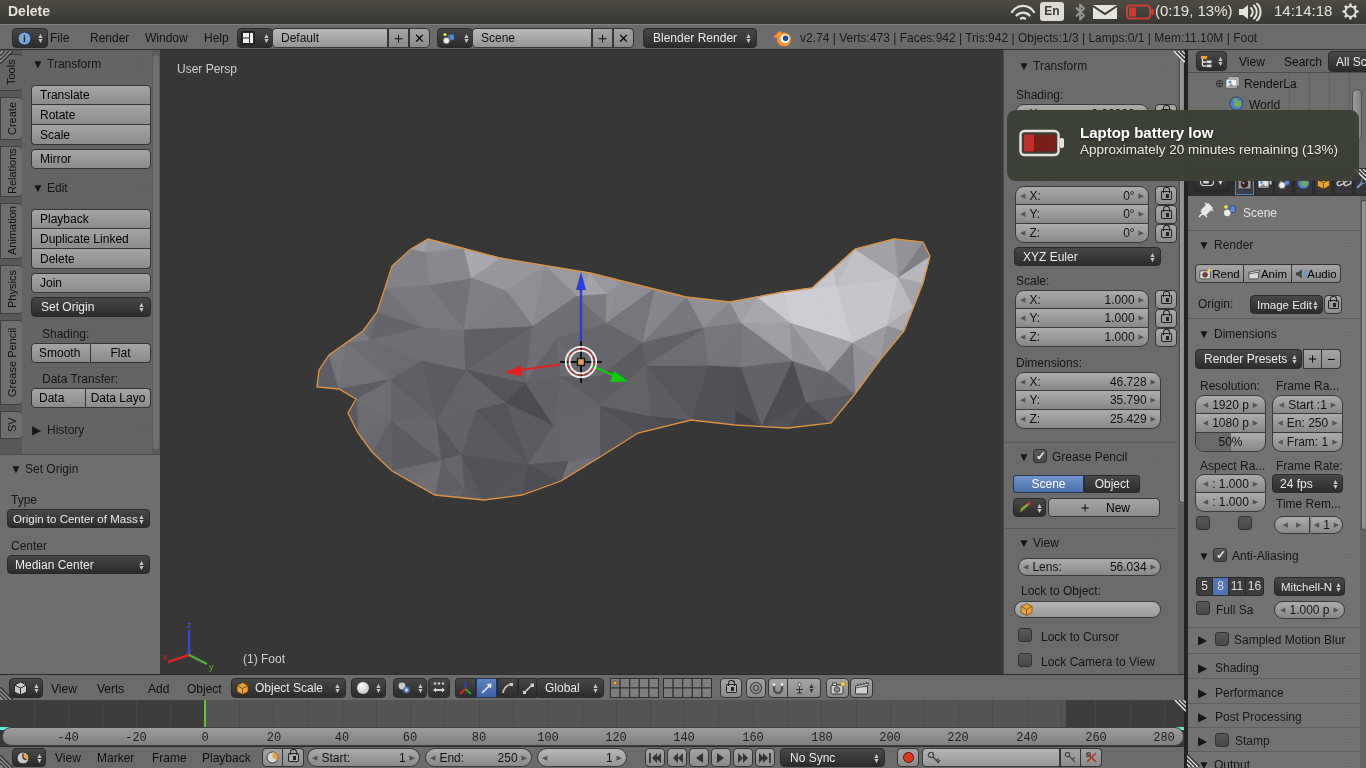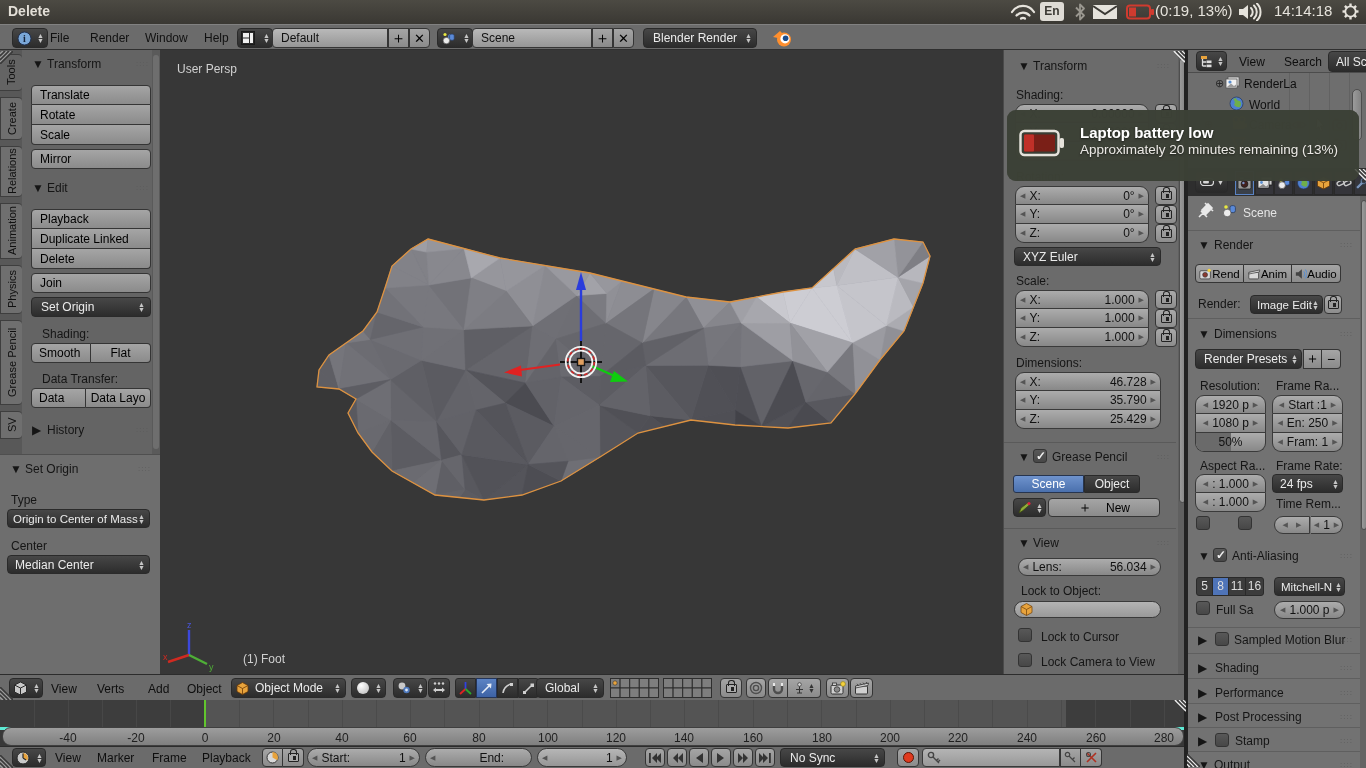--- a/index.html
+++ b/index.html
@@ -27,21 +27,21 @@
 .proptab { position:absolute; top:121px; width:19px; height:24px; background:#35353a; display:flex; align-items:center; justify-content:center; border:1px solid #2a2a2a; }
 
 #topbar { left:0; top:0; width:1366px; height:24px; background:linear-gradient(#4c4a43,#3a3833); color:#dfdbd2; }
 #infobar { left:0; top:24px; width:1366px; height:26px; background:#6b6b6b; border-top:1px solid #818181; border-bottom:1px solid #2f2f2f; color:#111; }
 
 #toolshelf { left:0; top:50px; width:160px; height:624px; background:#646464; }
 #tabstrip { left:0; top:50px; width:22px; height:404px; background:#585858; }
 #viewport { left:160px; top:50px; width:843px; height:624px; background:#373737; }
 #npanel { left:1003px; top:50px; width:183px; height:624px; background:#6b6b6b; border-left:1px solid #4a4a4a; }
 #v3dheader { left:0; top:674px; width:1186px; height:26px; background:#6b6b6b; border-top:1px solid #2c2c2c; }
-#ruler { left:0; top:700px; width:1186px; height:30px; background:#5eead4; }
+#ruler { left:0; top:700px; width:1186px; height:30px; background:#5eead4;font-family:Liberation Mono, monospace; }
 #tlheader { left:0; top:746px; width:1186px; height:22px; background:#6b6b6b; border-top:1px solid #2c2c2c; }
 #rightcol { left:1186px; top:50px; width:180px; height:718px; background:#727272; border-left:2px solid #232323; }
 .vtab { position:absolute; left:0; width:22px; background:#6f6f6f; border:1px solid #3e3e3e; border-left:none; border-radius:4px 0 0 4px; color:#101010; font-size:11px; writing-mode:vertical-rl; transform:rotate(180deg); display:flex; align-items:center; justify-content:center; }
 </style>
 </head>
 <body>
 <div id="screen">
 <div class="abs" id="topbar">
     <div class="abs" style="left:8px;top:3px;font-size:14px;font-weight:bold;color:#e3dfd7;">Delete</div>
 
@@ -128,20 +128,21 @@
     <div class="abs btn" style="left:613px;top:3px;width:21px;height:20px;border-radius:0 4px 4px 0;font-size:13px;">✕</div>
 
     <div class="abs ddark" style="left:643px;top:3px;width:114px;height:20px;padding-left:9px;">Blender Render<span class="updn" style="margin-right:4px;">▲<br>▼</span></div>
 
     <svg class="abs" style="left:772px;top:5px;" width="20" height="17" viewBox="0 0 20 17">
       <path d="M1 7 L8 1 L11 4 L6 8 Z" fill="#ff8f2e"></path>
       <circle cx="12" cy="9.5" r="7" fill="#ff8f2e"></circle>
       <circle cx="13" cy="8.8" r="4.6" fill="#ffffff"></circle>
       <circle cx="13.6" cy="8.2" r="2.8" fill="#1b4c8c"></circle>
     </svg>
+    <div class="abs" style="left:800px;top:6px;color:#1a1a1a;">v2.74 | Verts:473 | Faces:942 | Tris:942 | Objects:1/3 | Lamps:0/1 | Mem:11.10M | Foot</div>
   </div>
   <div class="abs" id="toolshelf">
 
     <div class="abs" style="left:22px;top:0;width:138px;height:404px;background:#646464;"></div>
     <div class="abs phdr" style="left:32px;top:7px;">▼</div>
       <div class="abs phdr" style="left:47px;top:7px;">Transform</div>
     <div class="abs grip" style="left:136px;top:9px;">::::</div>
     <div class="abs btn" style="left:31px;top:35px;width:120px;height:20px;border-radius:4px 4px 0 0;justify-content:flex-start;padding-left:8px;">Translate</div>
     <div class="abs btn" style="left:31px;top:55px;width:120px;height:20px;border-radius:0;border-top:none;justify-content:flex-start;padding-left:8px;">Rotate</div>
     <div class="abs btn" style="left:31px;top:75px;width:120px;height:20px;border-radius:0 0 4px 4px;border-top:none;justify-content:flex-start;padding-left:8px;">Scale</div>
@@ -510,21 +511,21 @@
       </div>
     <div class="abs hdrtxt" style="left:51px;top:7px;">View</div>
     <div class="abs hdrtxt" style="left:97px;top:7px;">Verts</div>
     <div class="abs hdrtxt" style="left:148px;top:7px;">Add</div>
     <div class="abs hdrtxt" style="left:187px;top:7px;">Object</div>
     <div class="abs ddark" style="left:231px;top:3px;width:115px;height:20px;">
       <svg style="margin-left:4px;" width="13" height="13" viewBox="0 0 13 13">
           <path d="M6.5 0.5 L12 3.5 L12 9.5 L6.5 12.5 L1 9.5 L1 3.5 Z" fill="#e8a33c" stroke="#6a3a08" stroke-width="0.8"></path>
           <path d="M1 3.5 L6.5 6.5 L12 3.5 M6.5 6.5 L6.5 12.5" fill="none" stroke="#6a3a08" stroke-width="0.8"></path>
         </svg>
-      <span style="margin-left:6px;">Object Mode</span>
+      <span style="margin-left:6px;">Object Scale</span>
         <span class="updn" style="margin-right:4px;">▲<br>▼</span>
       </div>
     <div class="abs ddark" style="left:351px;top:3px;width:35px;height:20px;">
       <svg style="margin-left:4px;" width="14" height="14" viewBox="0 0 14 14">
           <defs>
             <radialGradient id="sphg" cx="0.35" cy="0.3" r="0.9">
               <stop offset="0" stop-color="#ffffff"></stop>
               <stop offset="1" stop-color="#b9b9b9"></stop>
             </radialGradient>
           </defs>
@@ -723,21 +724,21 @@
       </div>
     <div class="abs btn" style="left:283px;top:1px;width:21px;height:19px;border-radius:0 4px 4px 0;border-left:none;">
         <span class="lockicon" style="background:#aaa;"></span>
       </div>
     <div class="abs slider" style="left:307px;top:1px;width:113px;height:19px;border-radius:10px;">
         <span class="sarr">◀</span>
         <span>Start:</span>
         <span style="margin-left:auto;">1</span>
         <span class="sarr">▶</span>
       </div>
-    <div class="abs slider" style="left:425px;top:1px;width:107px;height:19px;border-radius:10px;gap:40px;">
+    <div class="abs slider" style="left:425px;top:1px;width:107px;height:19px;border-radius:10px;">
         <span class="sarr">◀</span>
         <span>End:</span>
         <span style="margin-left:auto;">250</span>
         <span class="sarr">▶</span>
       </div>
     <div class="abs slider" style="left:537px;top:1px;width:90px;height:19px;border-radius:10px;background:linear-gradient(#b6b6b6,#969696);">
         <span class="sarr">◀</span>
         <span style="margin-left:auto;">1</span>
         <span class="sarr">▶</span>
       </div>
@@ -950,21 +951,21 @@
     <div class="abs btn" style="left:56px;top:214px;width:48px;height:19px;border-radius:0;border-left:none;font-size:11.5px;">
       <svg width="13" height="12" viewBox="0 0 16 14">
           <rect x="1" y="5" width="12" height="8" rx="1" fill="#d9d9d9" stroke="#333" stroke-width="0.9"></rect>
           <path d="M1 5 L14.5 2 L14 4.5 L1 7 Z" fill="#d9d9d9" stroke="#333" stroke-width="0.8"></path>
         </svg>Anim</div>
     <div class="abs btn" style="left:104px;top:214px;width:49px;height:19px;border-radius:0 4px 4px 0;border-left:none;font-size:11.5px;">
       <svg width="12" height="12" viewBox="0 0 14 14">
           <path d="M1 5 L4 5 L8 1.5 L8 12.5 L4 9 L1 9 Z" fill="#444"></path>
           <path d="M10 4 A 4 4 0 0 1 10 10 M11.8 2 A 6.5 6.5 0 0 1 11.8 12" stroke="#5a8fd0" stroke-width="1.2" fill="none"></path>
         </svg>Audio</div>
-    <div class="abs phdr" style="left:10px;top:247px;">Render:</div>
+    <div class="abs phdr" style="left:10px;top:247px;">Origin:</div>
     <div class="abs ddark" style="left:62px;top:245px;width:73px;height:19px;padding-left:6px;font-size:11.5px;">Image Edit<span class="updn" style="margin-right:3px;">▲<br>▼</span></div>
     <div class="abs lock" style="left:136px;top:245px;width:18px;">
         <span class="lockicon"></span>
       </div>
     <div class="abs sep" style="left:0;top:268px;width:172px;"></div>
     <div class="abs phdr" style="left:10px;top:277px;">▼</div>
       <div class="abs phdr" style="left:26px;top:277px;">Dimensions</div>
     <div class="abs grip" style="left:152px;top:279px;">::::</div>
     <div class="abs ddark" style="left:7px;top:299px;width:107px;height:20px;padding-left:8px;">Render Presets<span class="updn" style="margin-right:3px;">▲<br>▼</span></div>
     <div class="abs btn" style="left:115px;top:299px;width:19px;height:20px;font-size:14px;border-radius:0;">＋</div>

